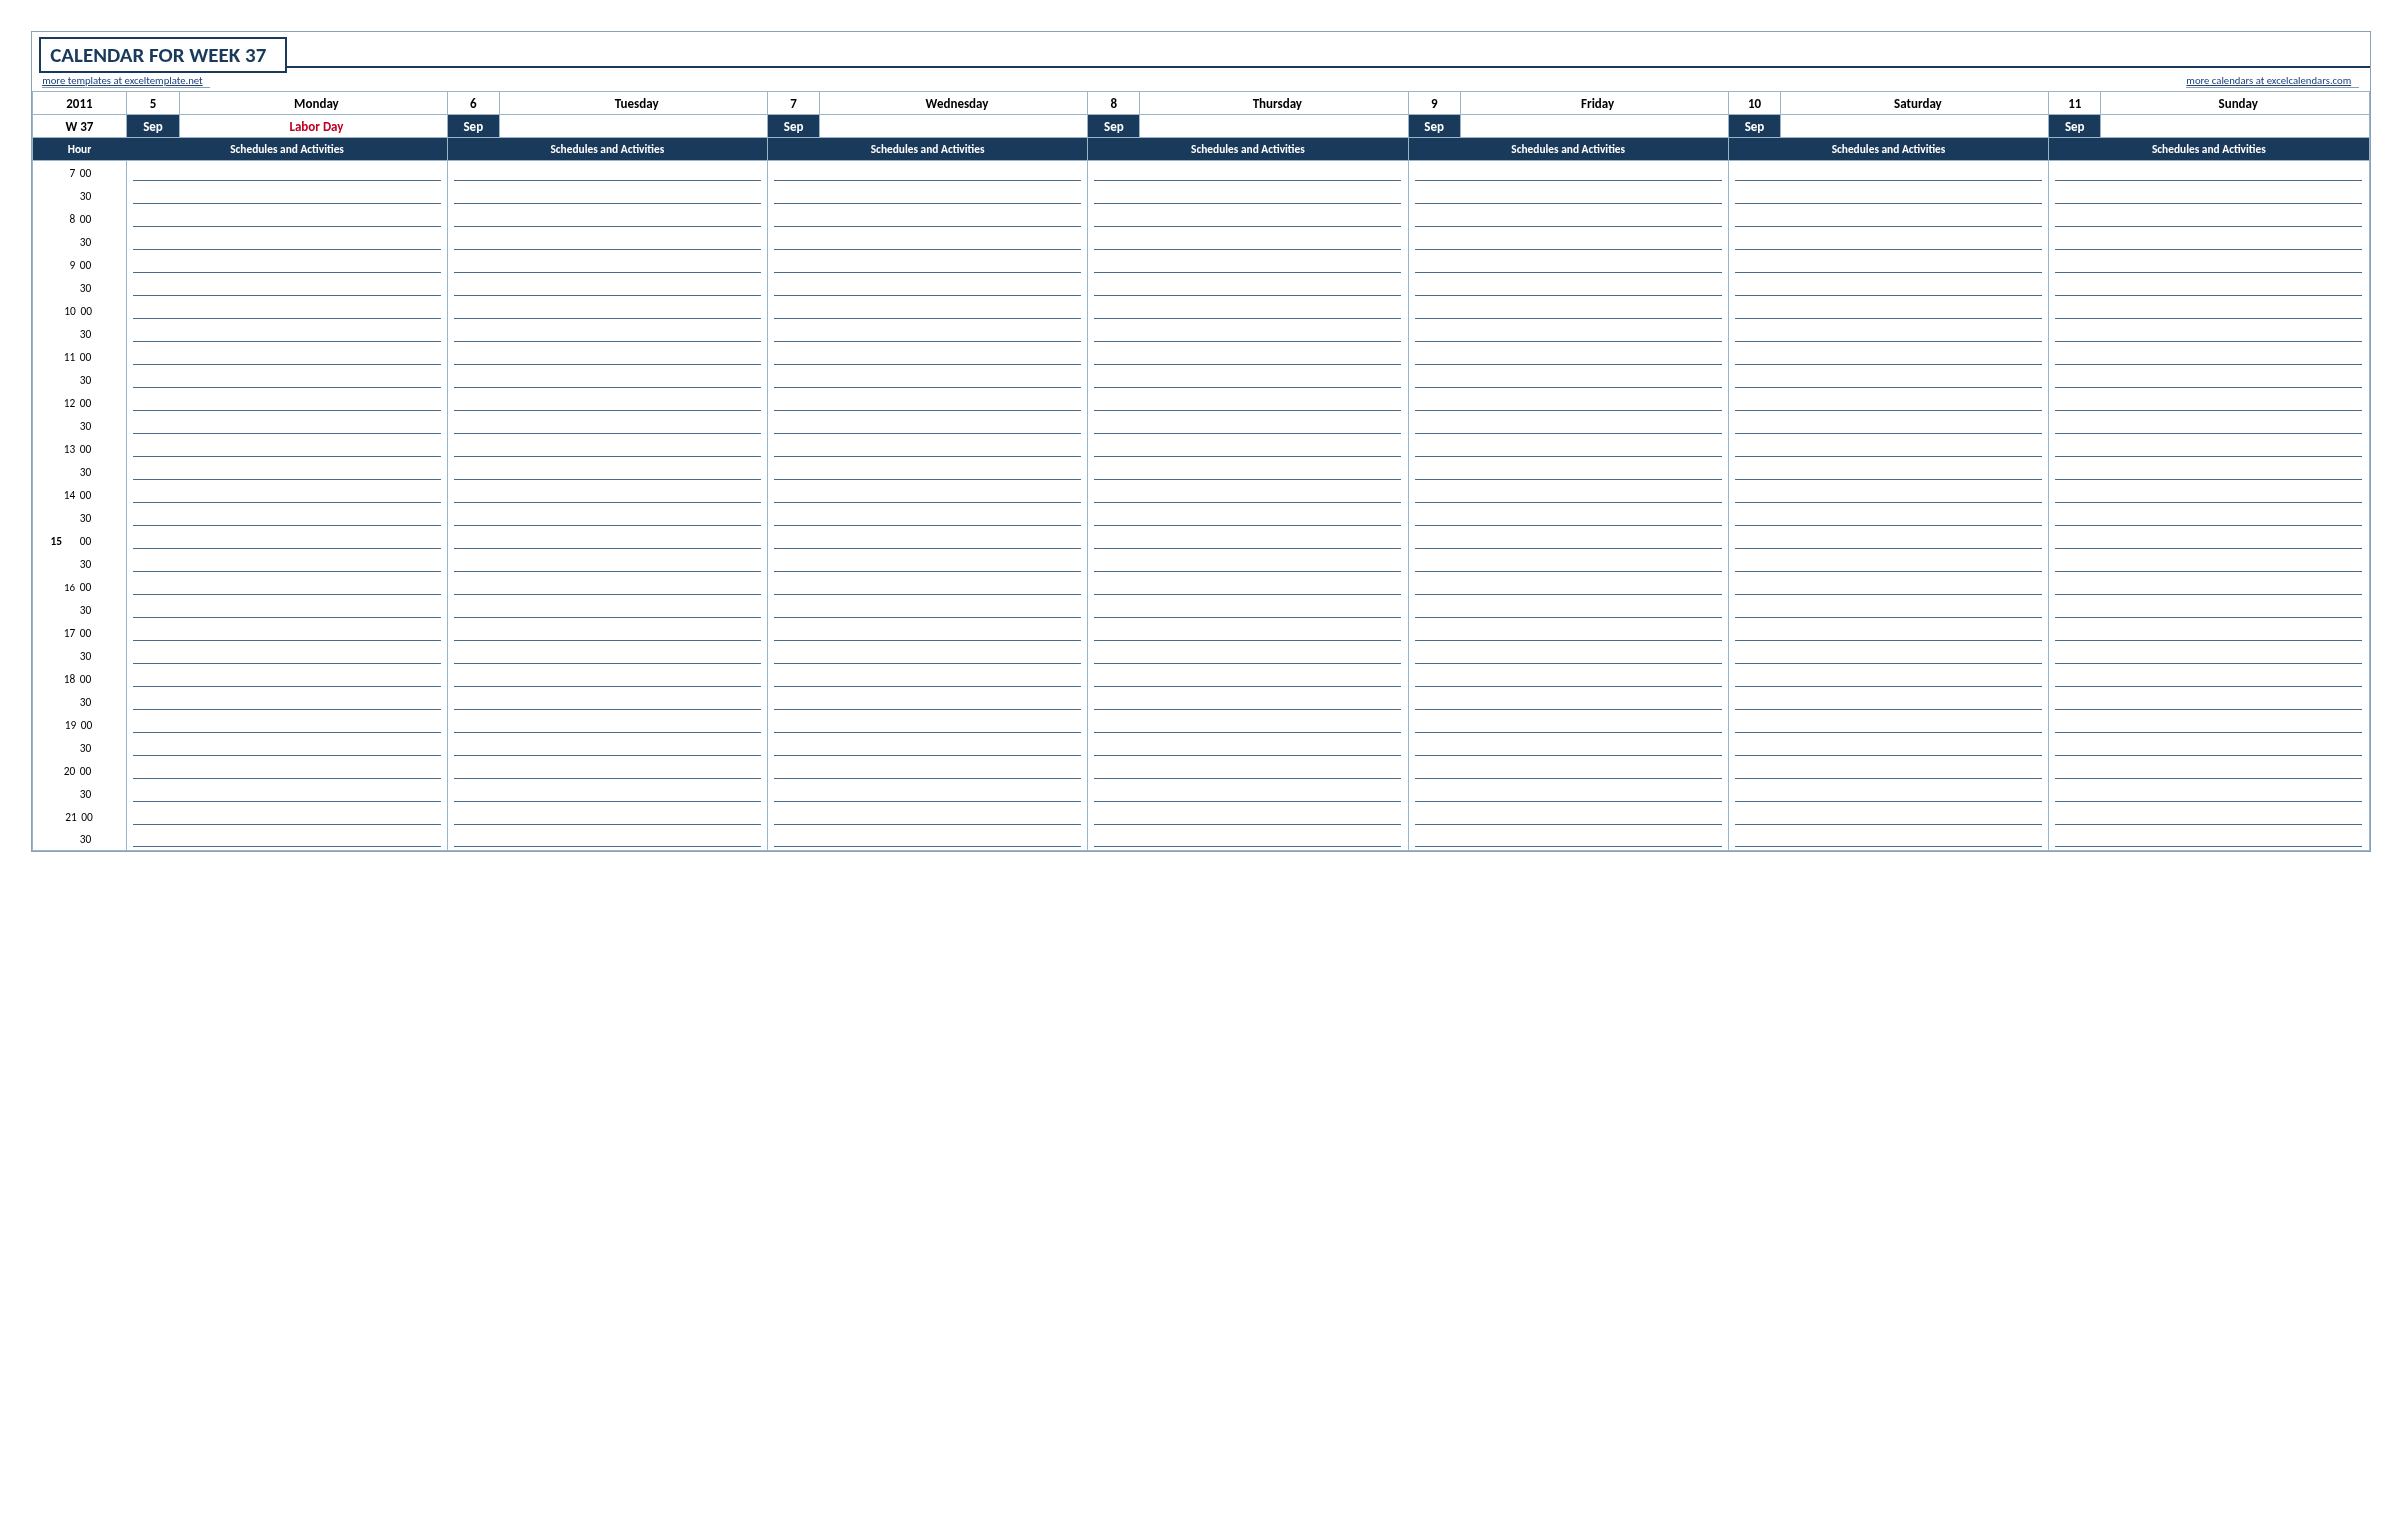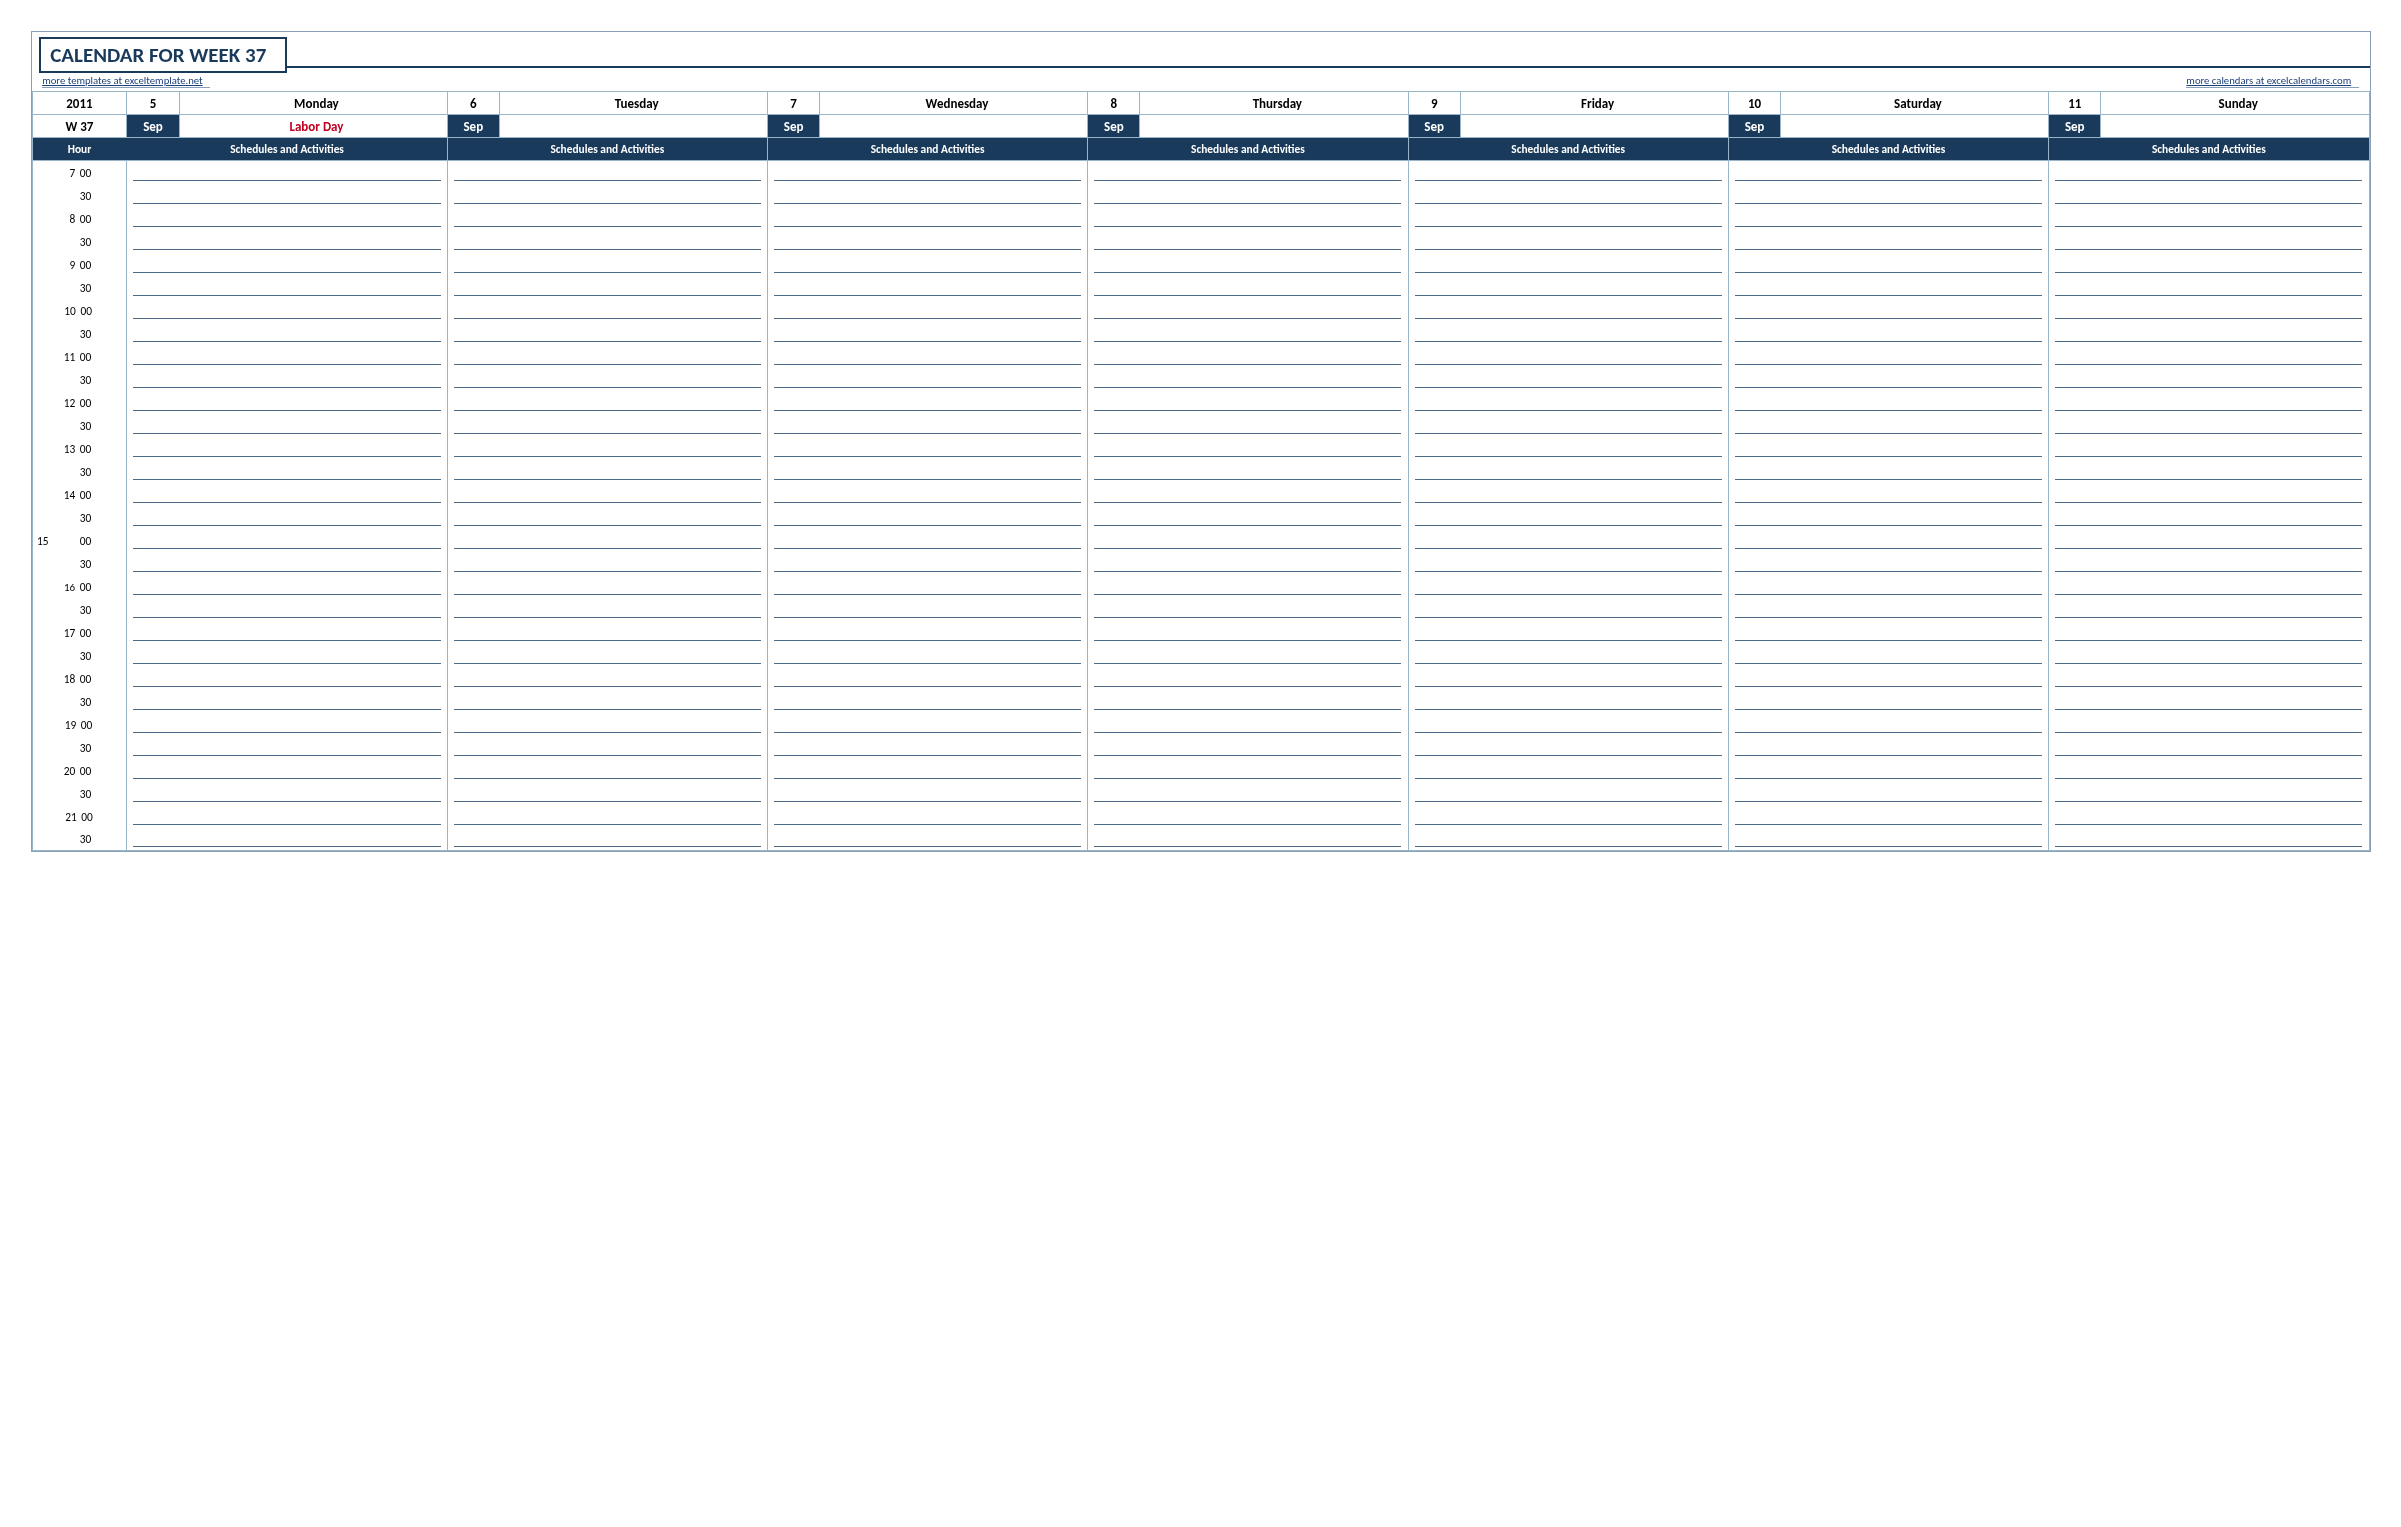--- a/index.html
+++ b/index.html
@@ -349,21 +349,21 @@
           <td class="year-cell" style="border-top: none; border-bottom: none; text-align: left; padding: 0px 4.6px;"><span style="display: inline-block; width: 45%; text-align: right; font-weight: normal; font-size: 11.4px;"></span><span style="display: inline-block; width: 45%; text-align: left; padding-left: 4.6px; font-weight: normal; font-size: 11.4px;">30</span></td>
           <td class="slot" colspan="2"></td>
           <td class="slot" colspan="2"></td>
           <td class="slot" colspan="2"></td>
           <td class="slot" colspan="2"></td>
           <td class="slot" colspan="2"></td>
           <td class="slot" colspan="2"></td>
           <td class="slot" colspan="2"></td>
         </tr>
         <tr class="time-row">
-          <td class="year-cell" style="border-top: none; border-bottom: none; text-align: left; padding: 0px 4.6px;"><span style="display: inline-block; width: 45%; text-align: left; font-weight: normal; font-size: 11.4px;">15</span><span style="display: inline-block; width: 45%; text-align: left; padding-left: 4.6px; font-weight: normal; font-size: 11.4px;">00</span></td>
+          <td class="year-cell" style="border-top: none; border-bottom: none; text-align: left; padding: 0px 4.6px;"><span style="display: inline-block; width: 45%; text-align: center; font-weight: bold; font-size: 11.4px;">15</span><span style="display: inline-block; width: 45%; text-align: left; padding-left: 4.6px; font-weight: normal; font-size: 11.4px;">00</span></td>
           <td class="slot" colspan="2"></td>
           <td class="slot" colspan="2"></td>
           <td class="slot" colspan="2"></td>
           <td class="slot" colspan="2"></td>
           <td class="slot" colspan="2"></td>
           <td class="slot" colspan="2"></td>
           <td class="slot" colspan="2"></td>
         </tr>
         <tr class="time-row">
           <td class="year-cell" style="border-top: none; border-bottom: none; text-align: left; padding: 0px 4.6px;"><span style="display: inline-block; width: 45%; text-align: right; font-weight: normal; font-size: 11.4px;"></span><span style="display: inline-block; width: 45%; text-align: left; padding-left: 4.6px; font-weight: normal; font-size: 11.4px;">30</span></td>

